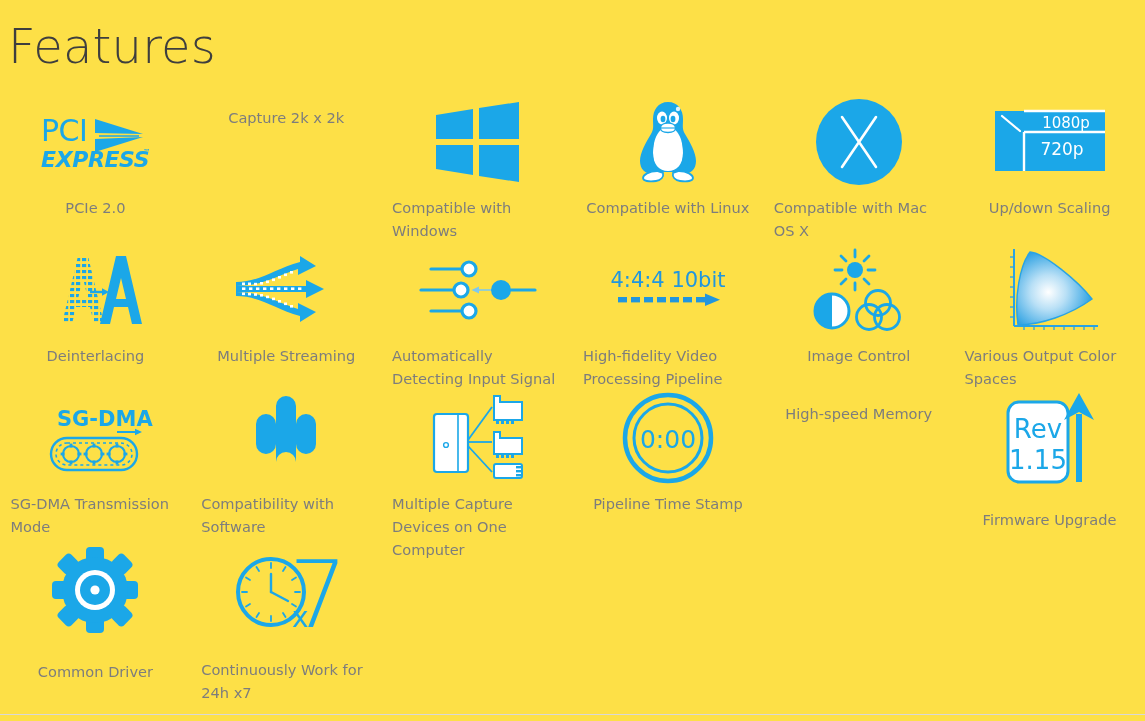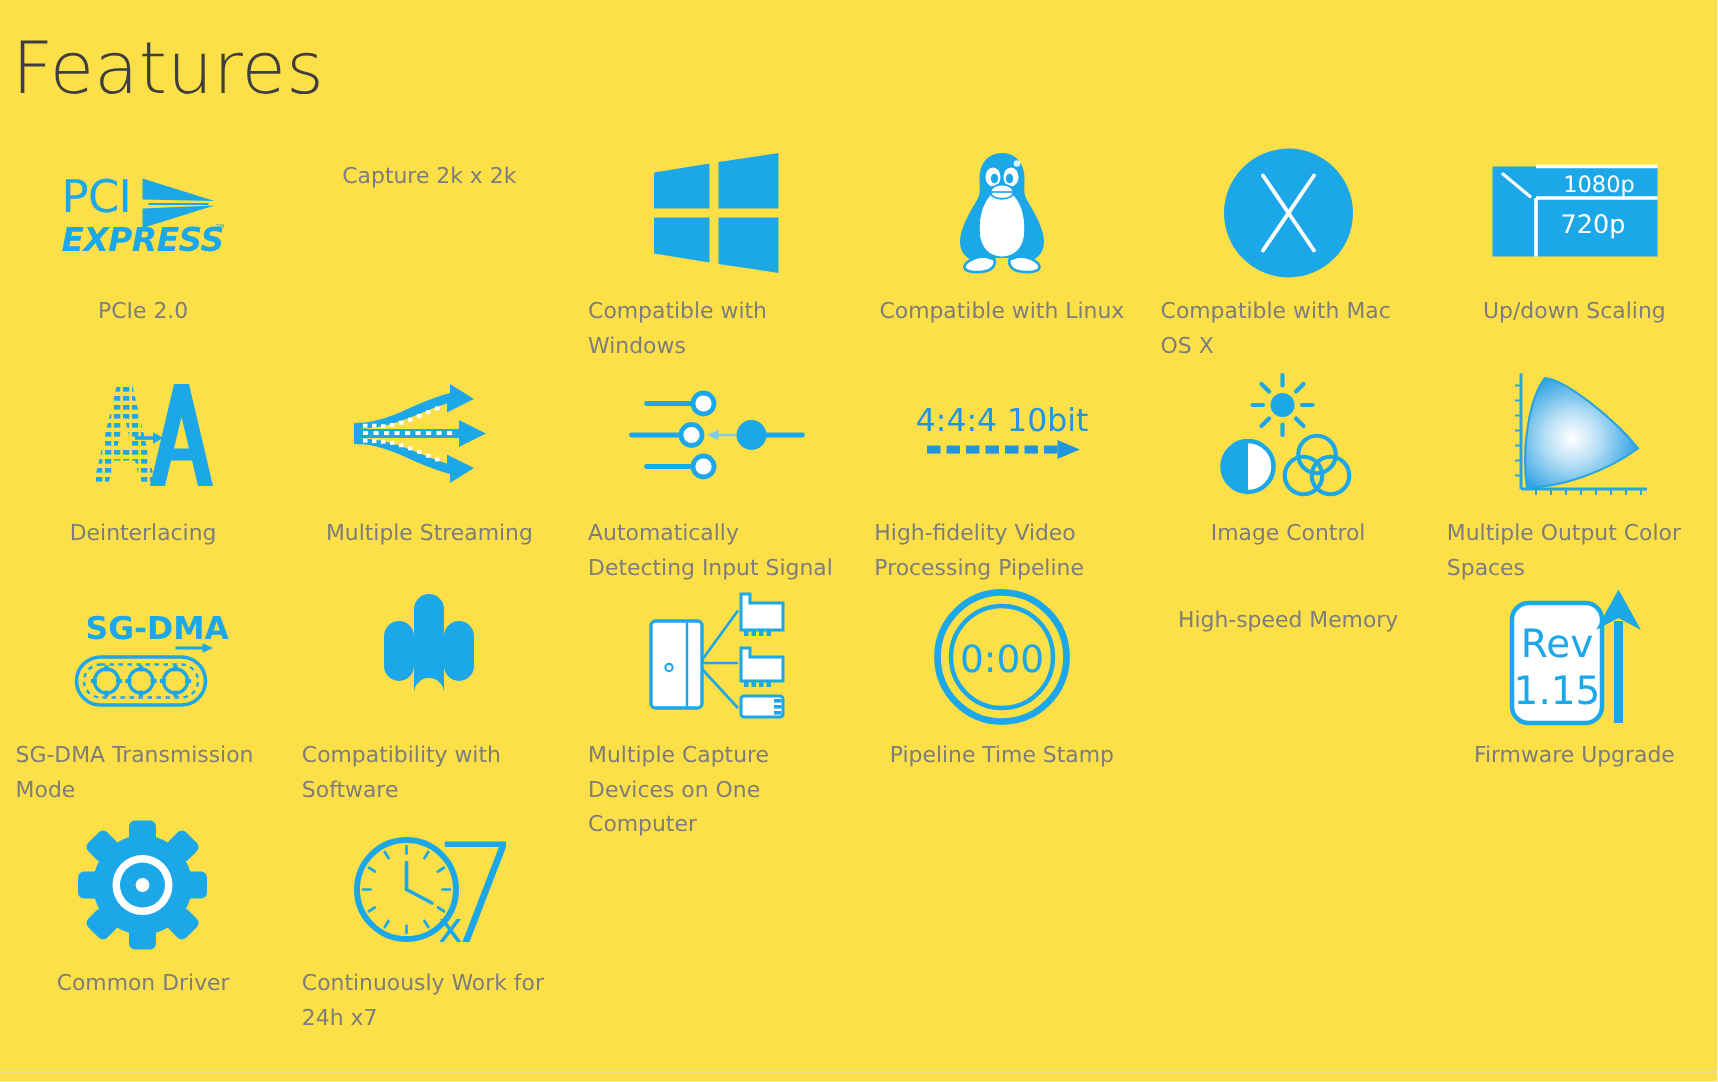--- a/index.html
+++ b/index.html
@@ -31,21 +31,21 @@
     row-gap: 0px;
   }
   .cell {
     height: 148px;
     display: flex;
     flex-direction: column;
     align-items: center;
     justify-content: flex-start;
     padding-top: 2px;
   }
-  .cell.tall { height: 152px; }
+  .cell.tall { height: 152px; gap: 16px; }
   .icon-wrap {
     height: 90px;
     display: flex;
     align-items: center;
     justify-content: center;
     width: 100%;
   }
   .label {
     margin-top: 9px;
     font-size: 14.6px;
@@ -308,21 +308,21 @@
               <line x1="34" y1="79" x2="34" y2="83"></line>
             <line x1="44" y1="79" x2="44" y2="83"></line>
               <line x1="54" y1="79" x2="54" y2="83"></line>
             <line x1="64" y1="79" x2="64" y2="83"></line>
               <line x1="74" y1="79" x2="74" y2="83"></line>
             <line x1="84" y1="79" x2="84" y2="83"></line>
               <line x1="94" y1="79" x2="94" y2="83"></line>
           </g>
         </svg>
       </div>
-      <div class="label">Multiple Output Color Spaces</div>
+      <div class="label">Various Output Color Spaces</div>
     </div>
 
     <div class="cell">
       <div class="icon-wrap">
         <svg width="104" height="76" viewBox="0 0 104 76">
           <text x="14" y="26" font-family="DejaVu Sans, sans-serif" font-size="21" font-weight="bold" fill="#1BA7E8">SG-DMA</text>
           <line x1="74" y1="32" x2="96" y2="32" stroke="#1BA7E8" stroke-width="2"></line>
           <path d="M92 28.8 L99 32 L92 35.2 Z" fill="#1BA7E8"></path>
           <rect x="8" y="38" width="86" height="32" rx="16" ry="16" fill="none" stroke="#1BA7E8" stroke-width="2.4"></rect>
           <rect x="13" y="43" width="76" height="22" rx="11" ry="11" fill="none" stroke="#1BA7E8" stroke-width="1.6" stroke-dasharray="3,3"></rect>

